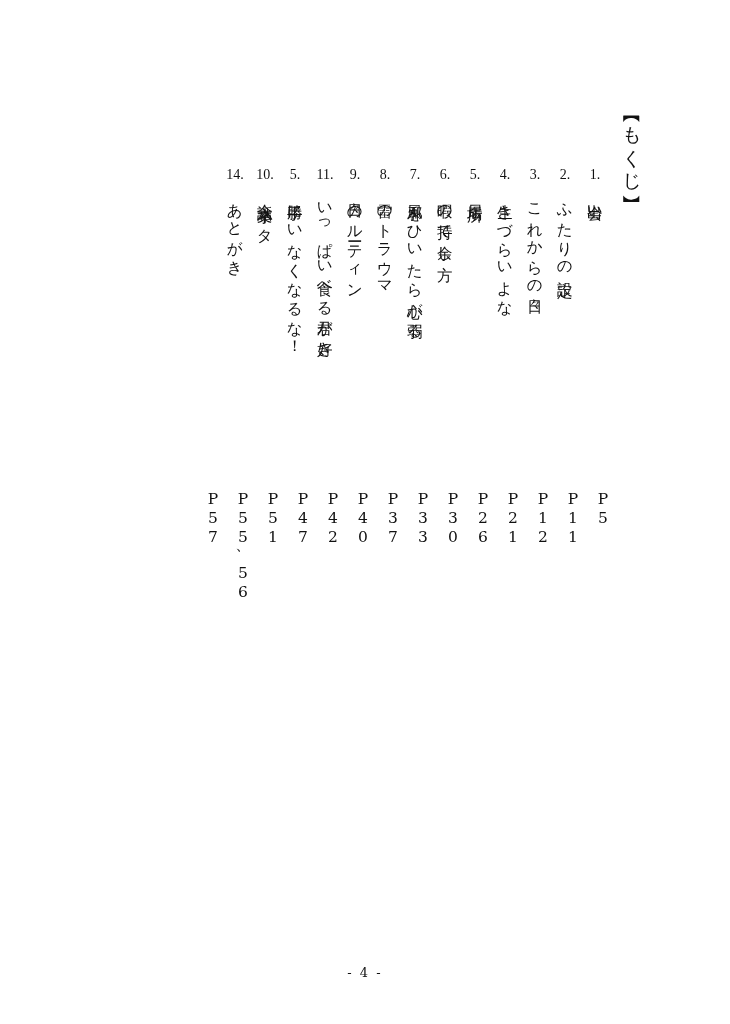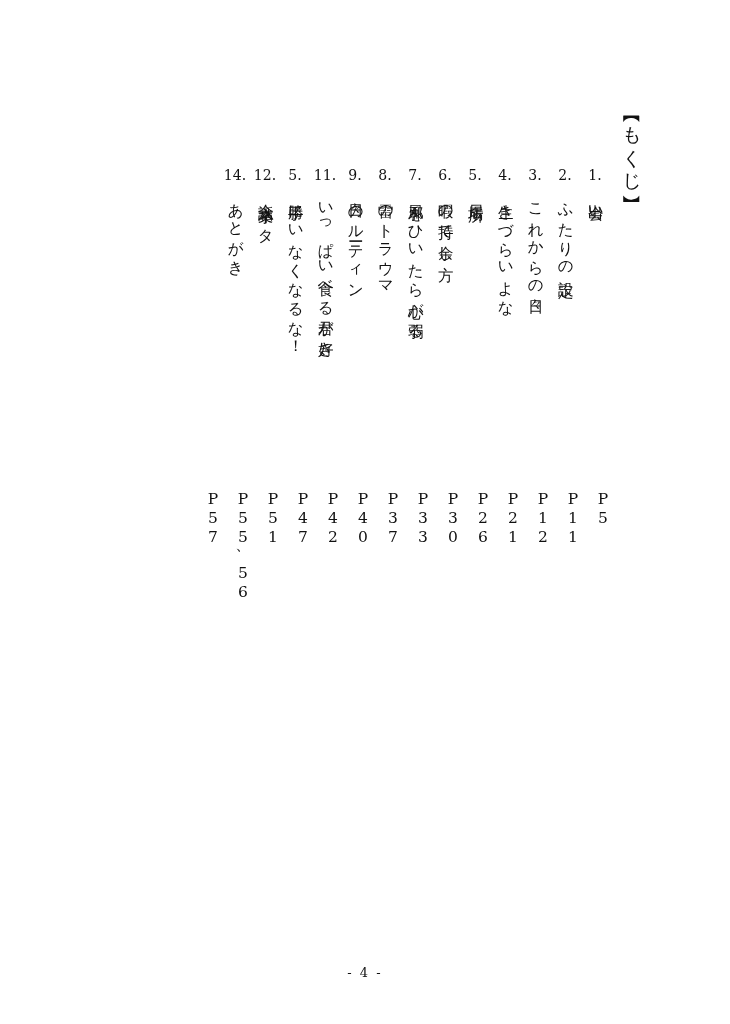--- a/index.html
+++ b/index.html
@@ -41,20 +41,21 @@
     right: 120px;
     display: flex;
     flex-direction: row; 
     align-items: flex-start;
   }
 
   .toc-entry {
     width: 30px;
     position: relative;
     height: 440px;
+    font-family: Liberation Serif, serif;
   }
 
   .toc-num {
     writing-mode: horizontal-tb;
     text-align: center;
     font-size: 14px;
     line-height: 1;
     height: 18px;
   }
 
@@ -106,21 +107,21 @@
 <div class="page">
 
   <div class="toc-title">【もくじ】</div>
 
   <div class="toc-list">
       <div class="toc-entry">
         <div class="toc-num">14.</div>
         <div class="toc-label">あとがき</div>
       </div>
       <div class="toc-entry">
-        <div class="toc-num">12.</div>
+        <div class="toc-num">10.</div>
         <div class="toc-label">会話文小ネタ</div>
       </div>
       <div class="toc-entry">
         <div class="toc-num">5.</div>
         <div class="toc-label">勝手にいなくなるな！</div>
       </div>
       <div class="toc-entry">
         <div class="toc-num">11.</div>
         <div class="toc-label">いっぱい食べる君が好き</div>
       </div>

